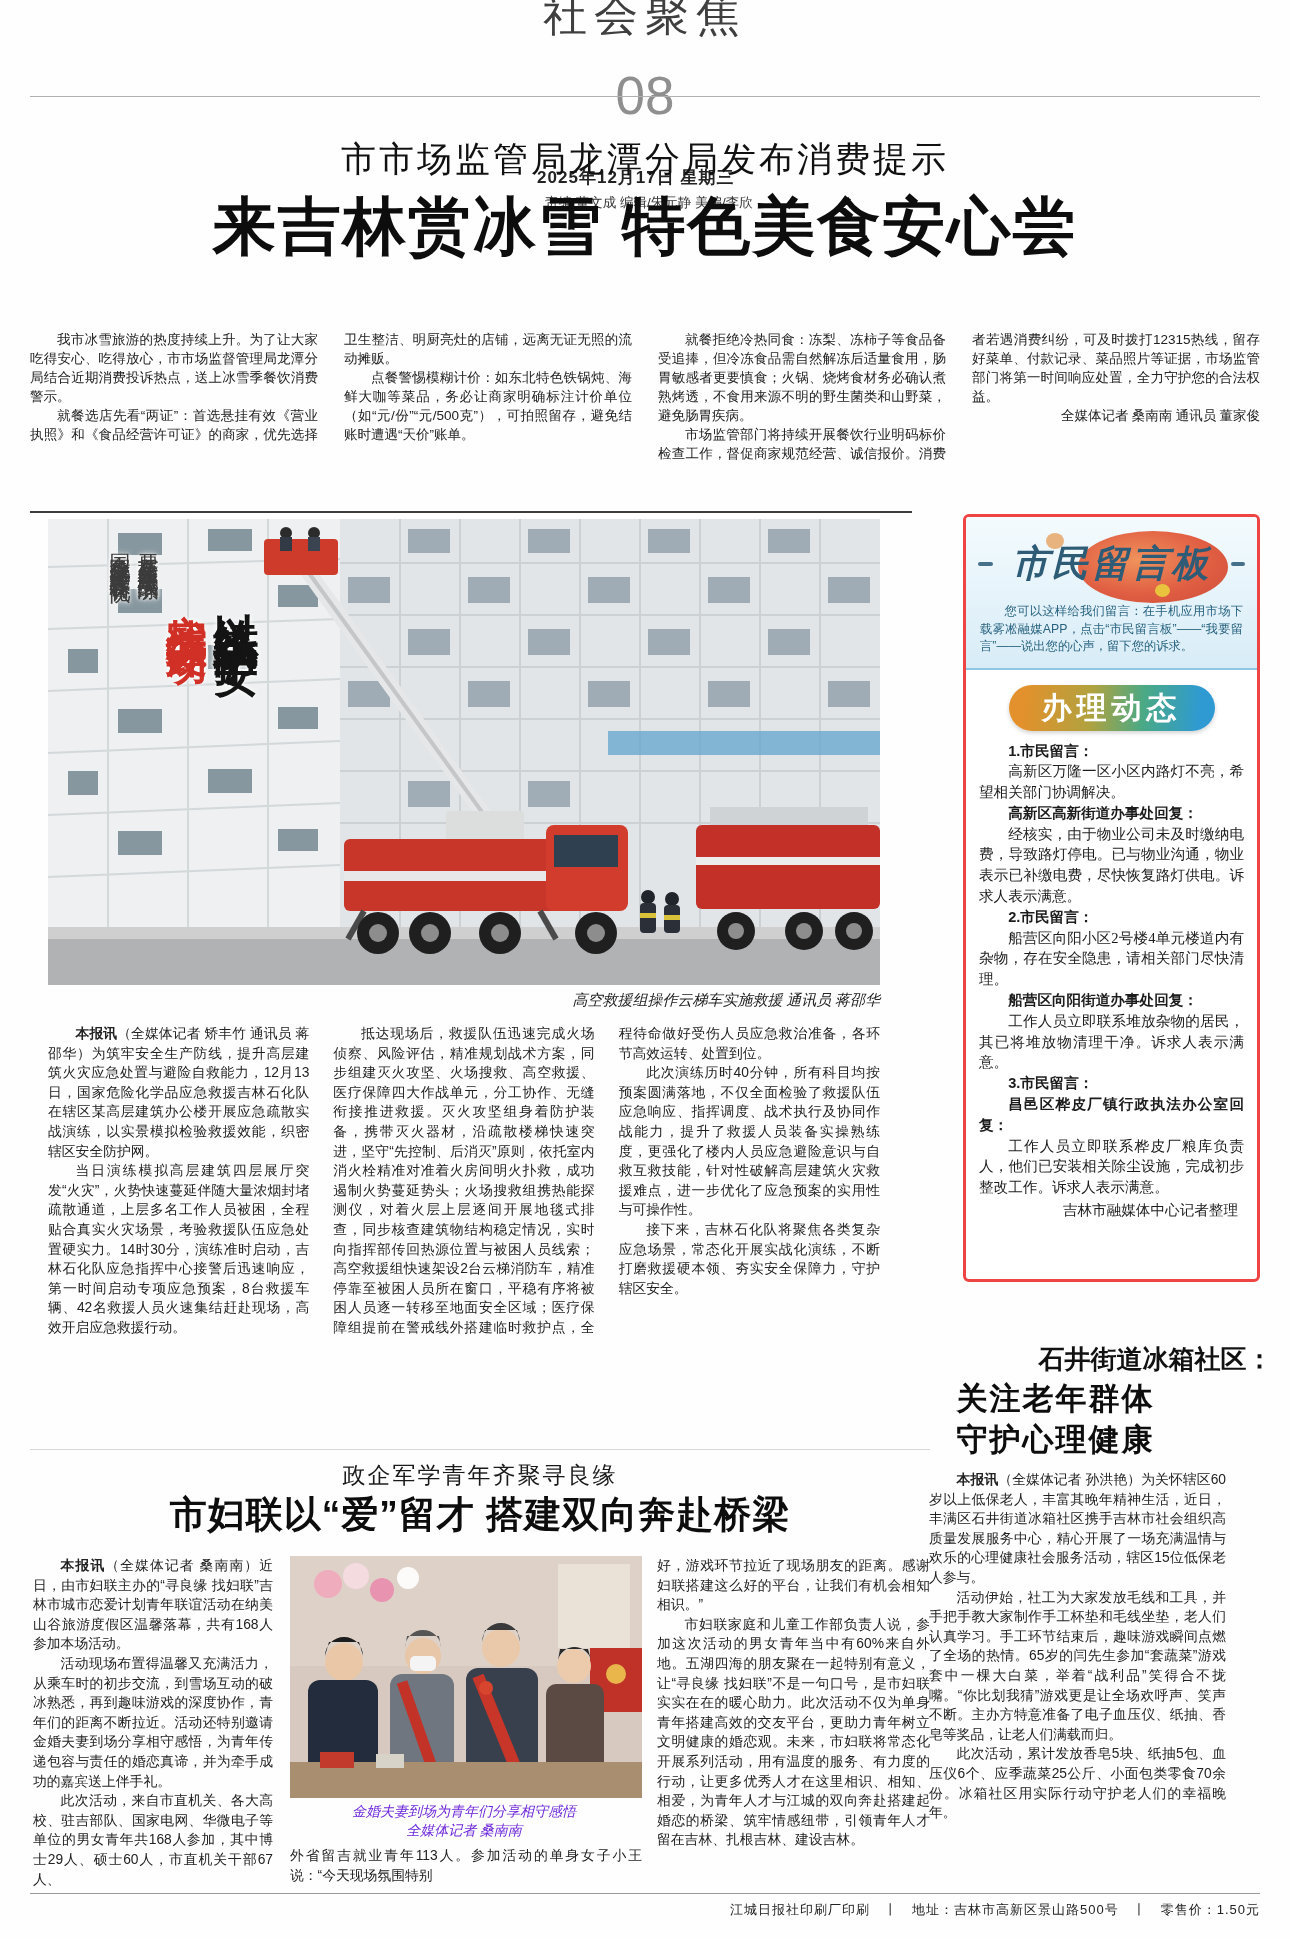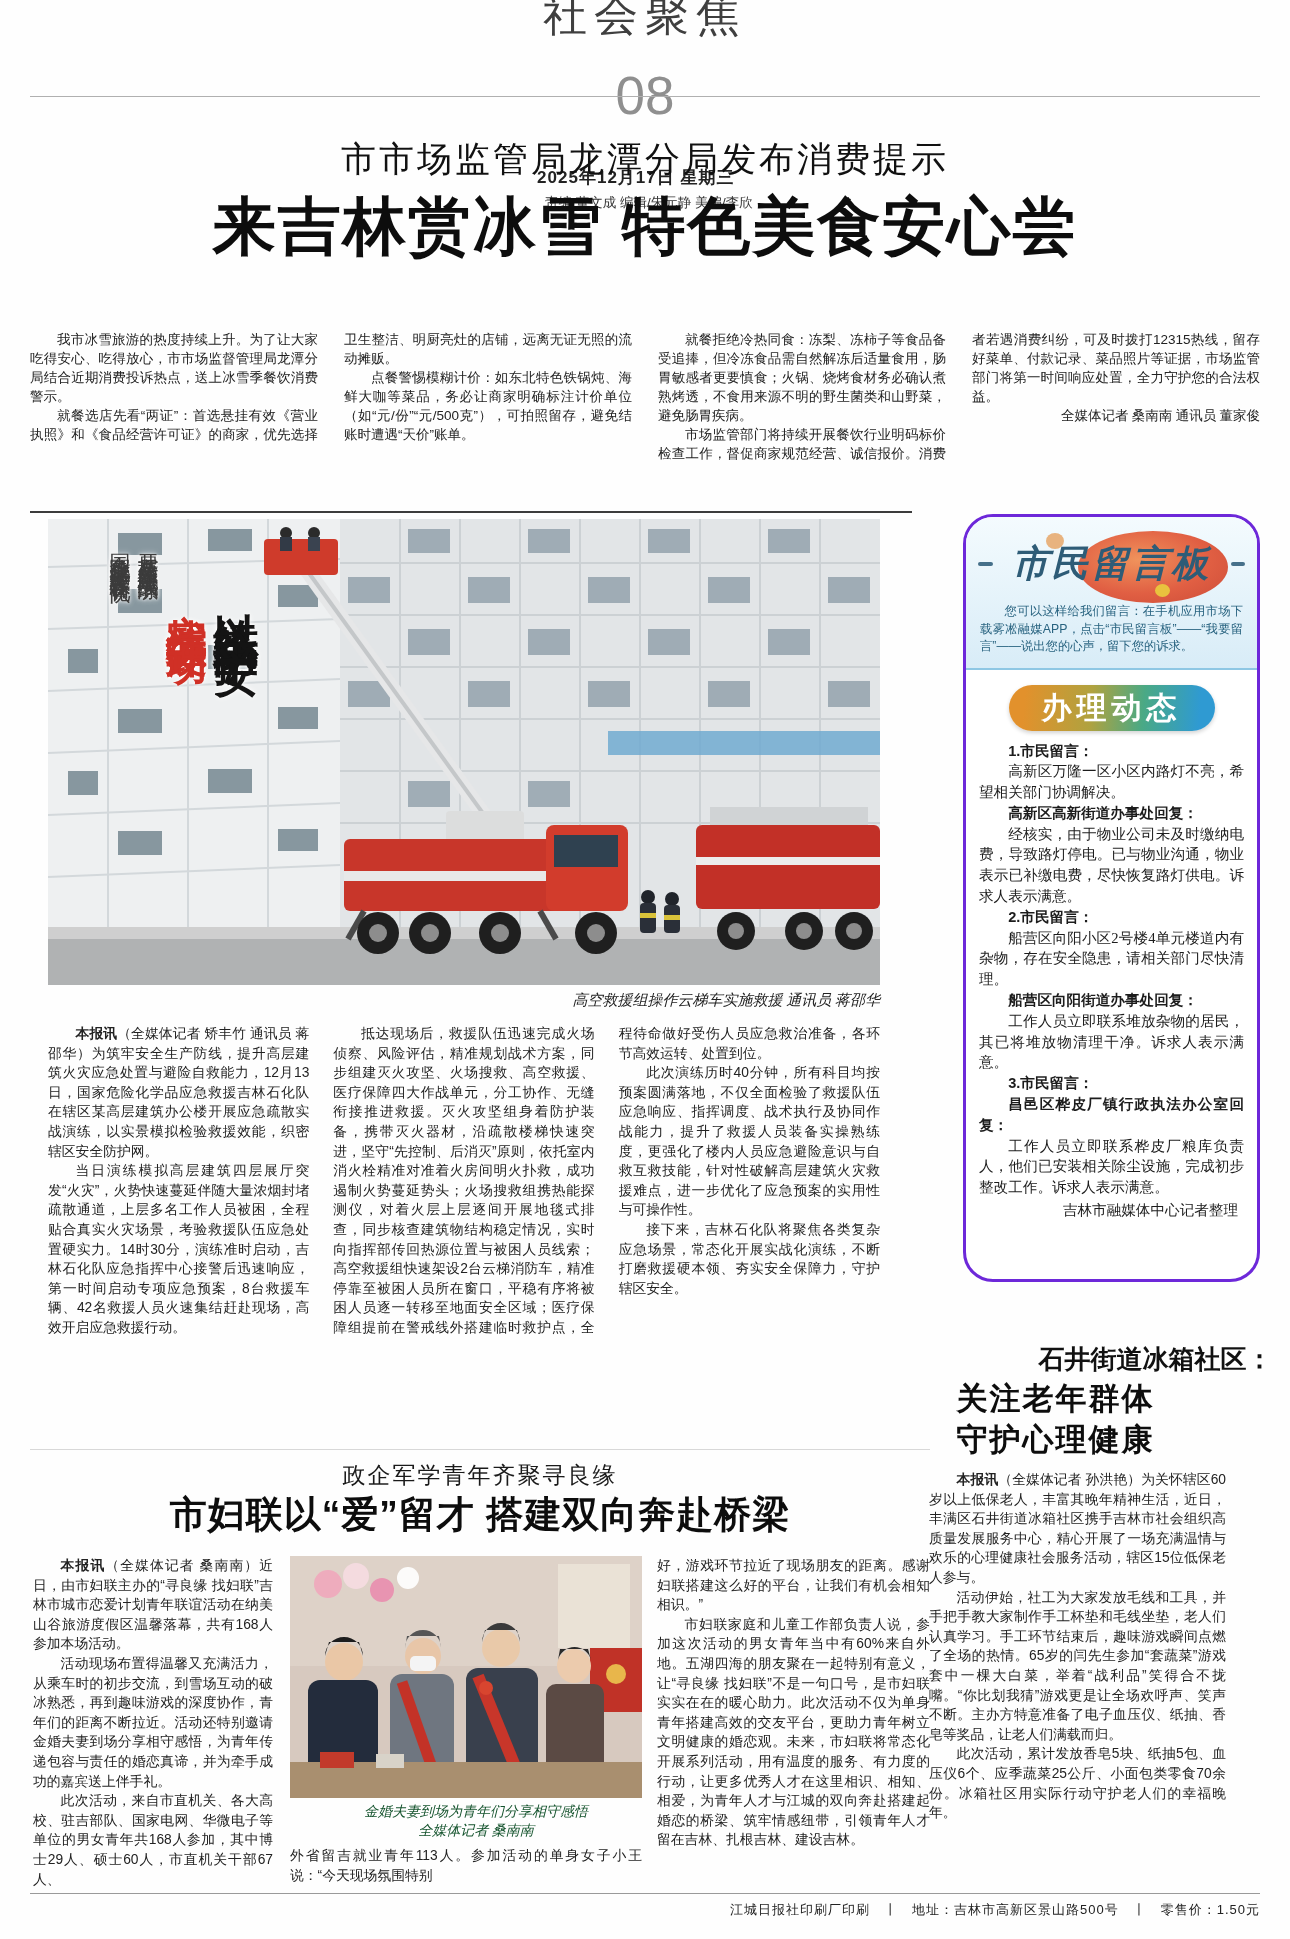--- a/index.html
+++ b/index.html
@@ -35,21 +35,21 @@
          text-shadow:0 0 6px rgba(255,255,255,.85),0 0 3px rgba(255,255,255,.8);}
   #drill-subtitle{left:58px;top:18px;font-size:21px;color:#3c3c3c;letter-spacing:2px;font-weight:500;}
   #drill-kicker{left:86px;top:18px;font-size:21px;color:#3c3c3c;letter-spacing:2px;font-weight:500;}
   #drill-title-red{left:112px;top:62px;font-size:41px;color:#d03026;font-weight:800;letter-spacing:5px;}
   #drill-title-black{left:158px;top:58px;font-size:45px;color:#141414;font-weight:800;letter-spacing:6px;}
   #drill-caption{left:48px;top:991px;width:832px;text-align:right;font-family:"Liberation Serif",serif;
                  font-style:italic;font-size:15px;color:#222;}
   #drill-body{left:48px;top:1024px;width:832px;height:422px;column-count:3;column-gap:24px;
               font-size:13.8px;line-height:19.6px;overflow:hidden;}
   
-  #board{left:963px;top:514px;width:297px;height:768px;border:3px solid #6d28d9;border-radius:30px;
+  #board{left:963px;top:514px;width:297px;height:768px;border:3px solid #ef4444;border-radius:6px;
          background:#fff;box-sizing:border-box;overflow:hidden;}
   #board-top{background:linear-gradient(180deg,#f4fbfe 0%,#d8ecf7 100%);padding:10px 12px 10px;
              border-bottom:2px solid #8ec7e4;}
   #board-logo{position:relative;height:74px;display:flex;align-items:center;justify-content:center;gap:9px;}
   .mb-dash{width:24px;height:4px;background:#46708a;border-radius:2px;}
   .mb-title-wrap{position:relative;padding:4px 10px;}
   .mb-ellipse{position:absolute;right:-6px;top:-4px;width:150px;height:72px;border-radius:50%;
               background:radial-gradient(ellipse at 40% 40%,#f08a4e 0%,#e05233 55%,#c93d27 100%);
               opacity:.92;}
   .mb-title{position:relative;font-family:"Liberation Serif",serif;font-weight:bold;font-style:italic;
@@ -71,22 +71,22 @@
   #elders-headline{left:907px;top:1378px;width:297px;text-align:center;font-size:31px;line-height:41px;
                    font-weight:800;color:#0d0d0d;letter-spacing:2px;}
   #elders-body{left:929px;top:1470px;width:297px;height:420px;font-size:13.8px;line-height:19.6px;overflow:hidden;}
   
   #match-rule{left:30px;top:1449px;width:900px;height:1px;background:#d8d8d8;}
   #match-kicker{left:30px;top:1460px;width:900px;text-align:center;font-size:23px;color:#1a1a1a;letter-spacing:2px;}
   #match-headline{left:30px;top:1490px;width:900px;text-align:center;font-size:37px;font-weight:800;
                   color:#0d0d0d;letter-spacing:1px;white-space:nowrap;}
   #match-col1{left:33px;top:1556px;width:240px;height:336px;font-size:13.8px;line-height:19.6px;overflow:hidden;}
   #match-photo{left:290px;top:1556px;width:352px;height:242px;overflow:hidden;}
-  #match-caption{left:300px;top:1802px;width:352px;text-align:center;font-family:"Liberation Serif",serif;
-                 font-style:italic;font-size:14px;line-height:19px;color:#14532d;}
+  #match-caption{left:288px;top:1802px;width:352px;text-align:center;font-family:"Liberation Serif",serif;
+                 font-style:italic;font-size:14px;line-height:19px;color:#6d28d9;}
   #match-below{left:290px;top:1846px;width:352px;height:42px;font-size:13.8px;line-height:19.6px;overflow:hidden;}
   #match-below p{text-indent:0;}
   #match-col3{left:657px;top:1556px;width:273px;height:336px;font-size:13.8px;line-height:19.6px;overflow:hidden;}
   #match-col3 p.cont{text-indent:0;}
   
   #footer-rule{left:30px;top:1893px;width:1230px;height:1px;background:#9a9a9a;}
   #footer-line{left:30px;top:1901px;width:1230px;text-align:right;font-size:13px;color:#222;letter-spacing:1px;}
 </style>
 </head>
 <body>

